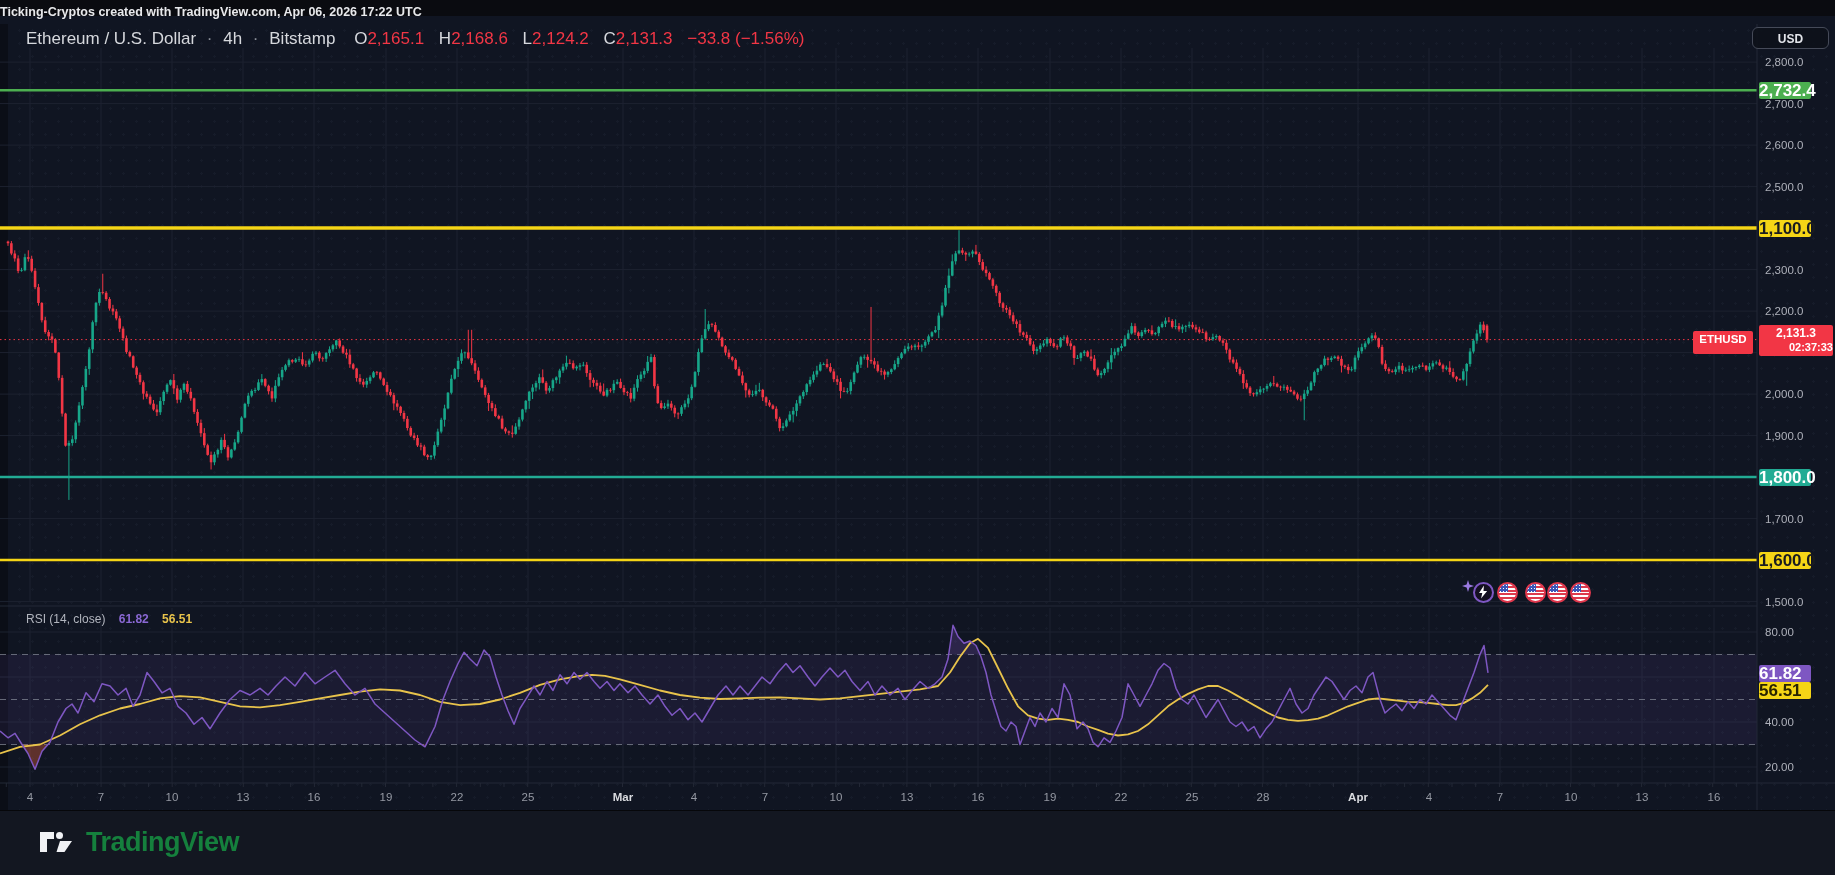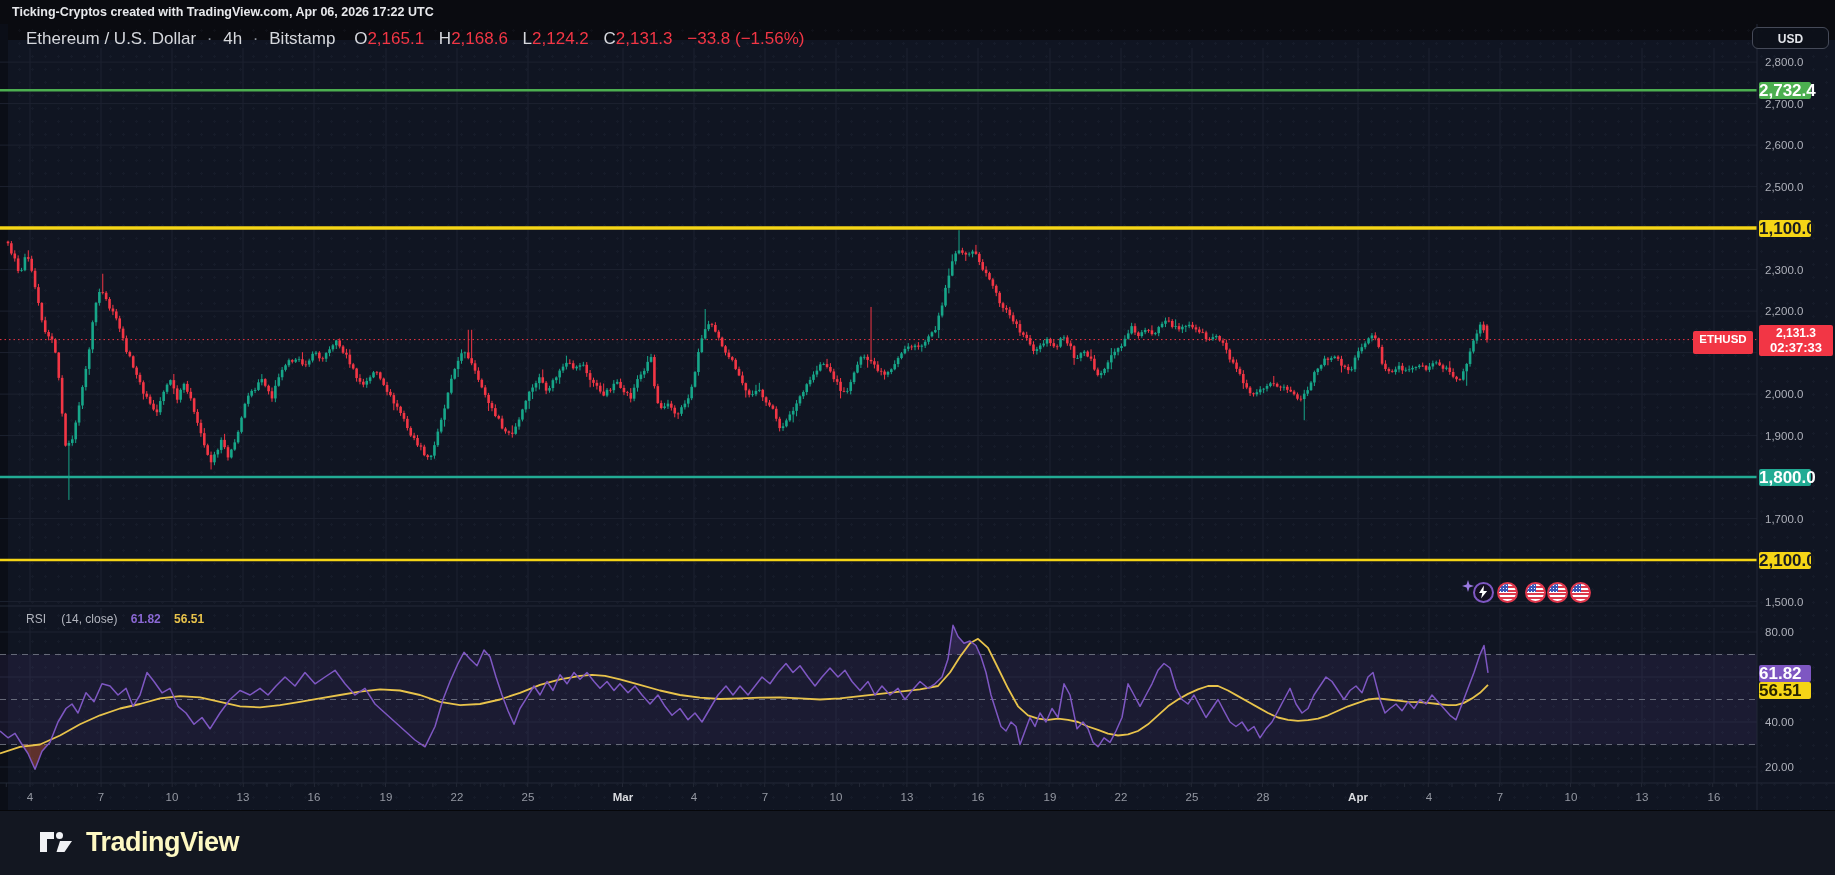--- a/index.html
+++ b/index.html
@@ -1,20 +1,20 @@
 <!DOCTYPE html>
 <html><head>
 <meta charset="utf-8">
 <style>
   html,body{margin:0;padding:0;background:#07080c;}
   .app{position:relative;width:1835px;height:875px;background:#101522;overflow:hidden;
        font-family:"Liberation Sans",sans-serif;}
   
-  .titlebar{position:absolute;top:0;left:0;width:1835px;height:40px;background:#0a0b10;
-            color:#e8e9ec;font-size:12.5px;font-weight:bold;line-height:24px;padding-left:12px;box-sizing:border-box;}
+  .titlebar{position:absolute;top:0;left:0;width:1835px;height:16px;background:#0a0b10;
+            color:#e8e9ec;font-size:12.5px;font-weight:bold;line-height:24px;box-sizing:border-box;}
   
   .stage{position:absolute;top:24px;left:0;width:1835px;height:786px;
          background-image:radial-gradient(rgba(128,140,180,0.055) 1px,transparent 1.3px);
          background-size:13px 13px;}
   .stage svg{position:absolute;top:0;left:0;}
   .grid{stroke:#1d2230;stroke-width:1;}
   .dash{stroke:#9aa0ac;stroke-width:1;stroke-dasharray:6 5;opacity:.6;}
   .sep{stroke:#232836;stroke-width:1;}
   .axtext{fill:#aeb1ba;font-size:11.5px;font-family:"Liberation Sans",sans-serif;}
   .tlabel{fill:#9599a3;font-size:11.5px;}
@@ -28,42 +28,42 @@
   
   .usdbtn{position:absolute;top:3px;left:1752px;width:77px;height:22px;border:1px solid #454a58;
           border-radius:6px;background:rgba(13,17,26,0.92);color:#e2e4e9;font-size:12px;font-weight:bold;
           text-align:center;line-height:22px;box-sizing:border-box;}
   
   .axlabel{position:absolute;left:1759px;width:52px;height:17px;border-radius:2px;font-size:17px;
            font-weight:bold;text-align:left;line-height:17px;}
   .pricebox{position:absolute;left:1759px;width:74px;height:31px;border-radius:2px;background:#f23645;
             color:#fff;text-align:center;font-weight:bold;}
   .pricebox .p1{font-size:12px;line-height:16px;}
-  .pricebox .p2{font-size:13px;line-height:13px;font-weight:bold;}
+  .pricebox .p2{font-size:11px;line-height:13px;font-weight:bold;text-align:right;}
   .ethtag{position:absolute;left:1693px;width:60px;height:23px;border-radius:2px;background:#f23645;
           color:#fff;font-size:11.5px;font-weight:bold;text-align:center;line-height:17px;}
   
   .rsihead{position:absolute;top:588px;left:26px;font-size:12px;color:#b2b5be;white-space:nowrap;}
   .rsihead .v1{color:#8a68d4;margin-left:10px;font-weight:bold;}
   .rsihead .v2{color:#e8c34b;margin-left:10px;font-weight:bold;}
   
   .iconrow{position:absolute;top:556px;left:1462px;height:26px;}
   .evicon{position:absolute;width:21px;height:21px;border-radius:50%;box-sizing:border-box;overflow:hidden;}
   .bolt{border:2px solid #7e57c2;background:#141021;}
   .flag{border:2.5px solid #e0374c;background:repeating-linear-gradient(180deg,#ffffff 0 1.8px,#dd3a4c 1.8px 3.8px);}
   .canton{position:absolute;top:0;left:0;width:9px;height:8px;background:#3b57b8;
           background-image:radial-gradient(#fff 0.7px,transparent 0.8px);background-size:3px 3px;}
   .sparkle{position:absolute;top:6px;left:0;width:12px;height:12px;}
   
   .price-axis-hit{position:absolute;top:0;left:1757px;width:78px;height:786px;}
   .time-axis-hit{position:absolute;top:759px;left:0;width:1757px;height:27px;}
   
   .footer{position:absolute;top:810px;left:0;width:1835px;height:65px;background:#131721;border-top:1px solid #06070a;}
   .brandwrap{position:absolute;top:14px;left:38px;display:flex;align-items:center;}
-  .brandtext{color:#fef9c3;font-size:27px;font-weight:bold;letter-spacing:-0.5px;margin-left:12px;}
+  .brandtext{color:#15803d;font-size:27px;font-weight:bold;letter-spacing:-0.5px;margin-left:12px;}
 </style>
 </head>
 <body>
 
 <div class="app">
 
   <div class="titlebar">
     <span>Ticking-Cryptos created with TradingView.com, Apr 06, 2026 17:22 UTC</span>
   </div>
 
@@ -1160,31 +1160,31 @@
       <span>L</span><span class="red val">2,124.2</span>
       <span>C</span><span class="red val">2,131.3</span>
       <span class="red">−33.8 (−1.56%)</span>
     </div>
 
     <div class="usdbtn">USD</div>
 
     <div class="axlabel" style="top:57.5px;background:#4caf50;color:#fff;">2,732.4</div>
     <div class="axlabel" style="top:195.5px;background:#f5d516;color:#1a1c20;">1,100.0</div>
     <div class="axlabel" style="top:444.5px;background:#22ab94;color:#fff;">1,800.0</div>
-    <div class="axlabel" style="top:527.5px;background:#f5d516;color:#1a1c20;">2,100.0</div>
+    <div class="axlabel" style="top:527.5px;background:#f5d516;color:#1a1c20;">1,600.0</div>
 
     <div class="ethtag" style="top:307px;">ETHUSD</div>
     <div class="pricebox" style="top:300.5px;">
       <div class="p1">2,131.3</div>
       <div class="p2">02:37:33</div>
     </div>
 
     <div class="rsihead">
       <span>RSI</span>
-      <span style="margin-left:12px;">(14, close)</span>
+      <span style="margin-left:0;">(14, close)</span>
       <span class="v1">61.82</span>
       <span class="v2">56.51</span>
     </div>
     <div class="axlabel" style="top:640.5px;background:#7e57c2;color:#fff;">61.82</div>
     <div class="axlabel" style="top:657.5px;background:#f5d516;color:#2a2400;">56.51</div>
 
     <div class="iconrow">
       <svg class="sparkle" viewBox="0 0 12 12">
         <path d="M6 0 L7.4 4.6 L12 6 L7.4 7.4 L6 12 L4.6 7.4 L0 6 L4.6 4.6 Z" fill="#9a7ae0"></path>
       </svg>

